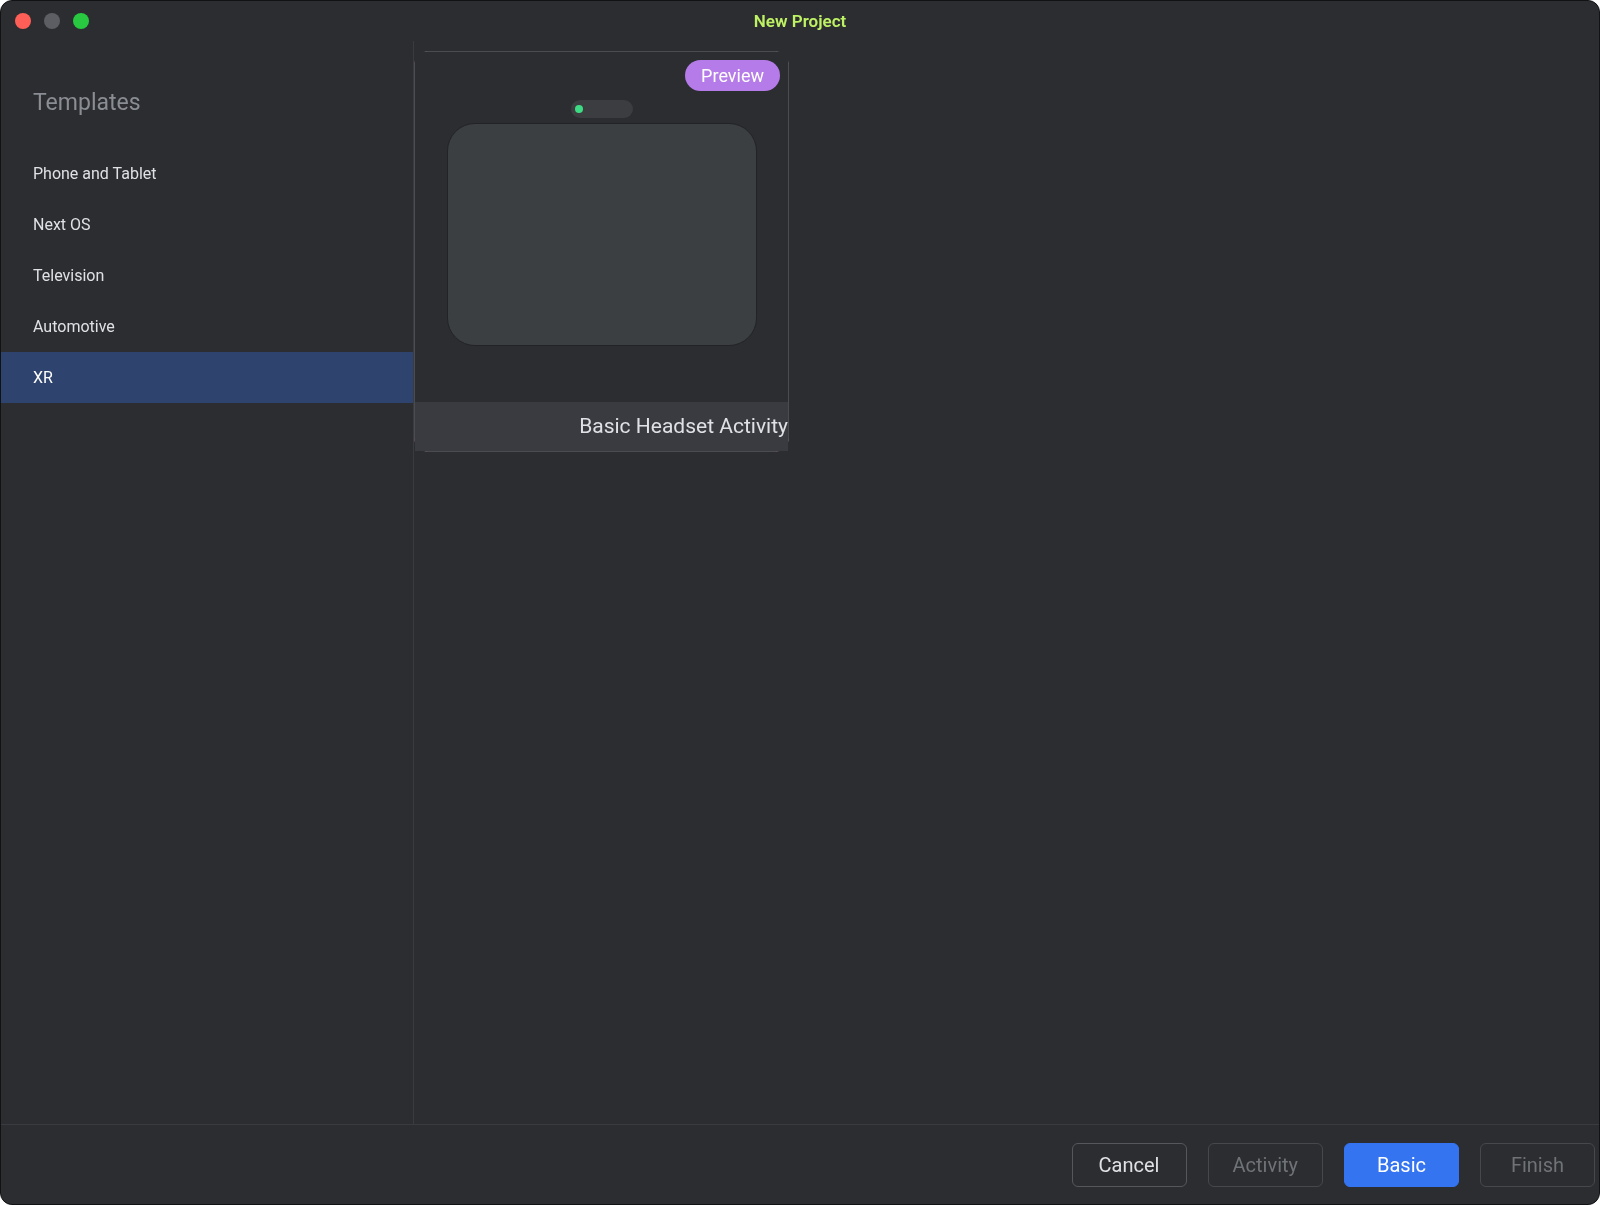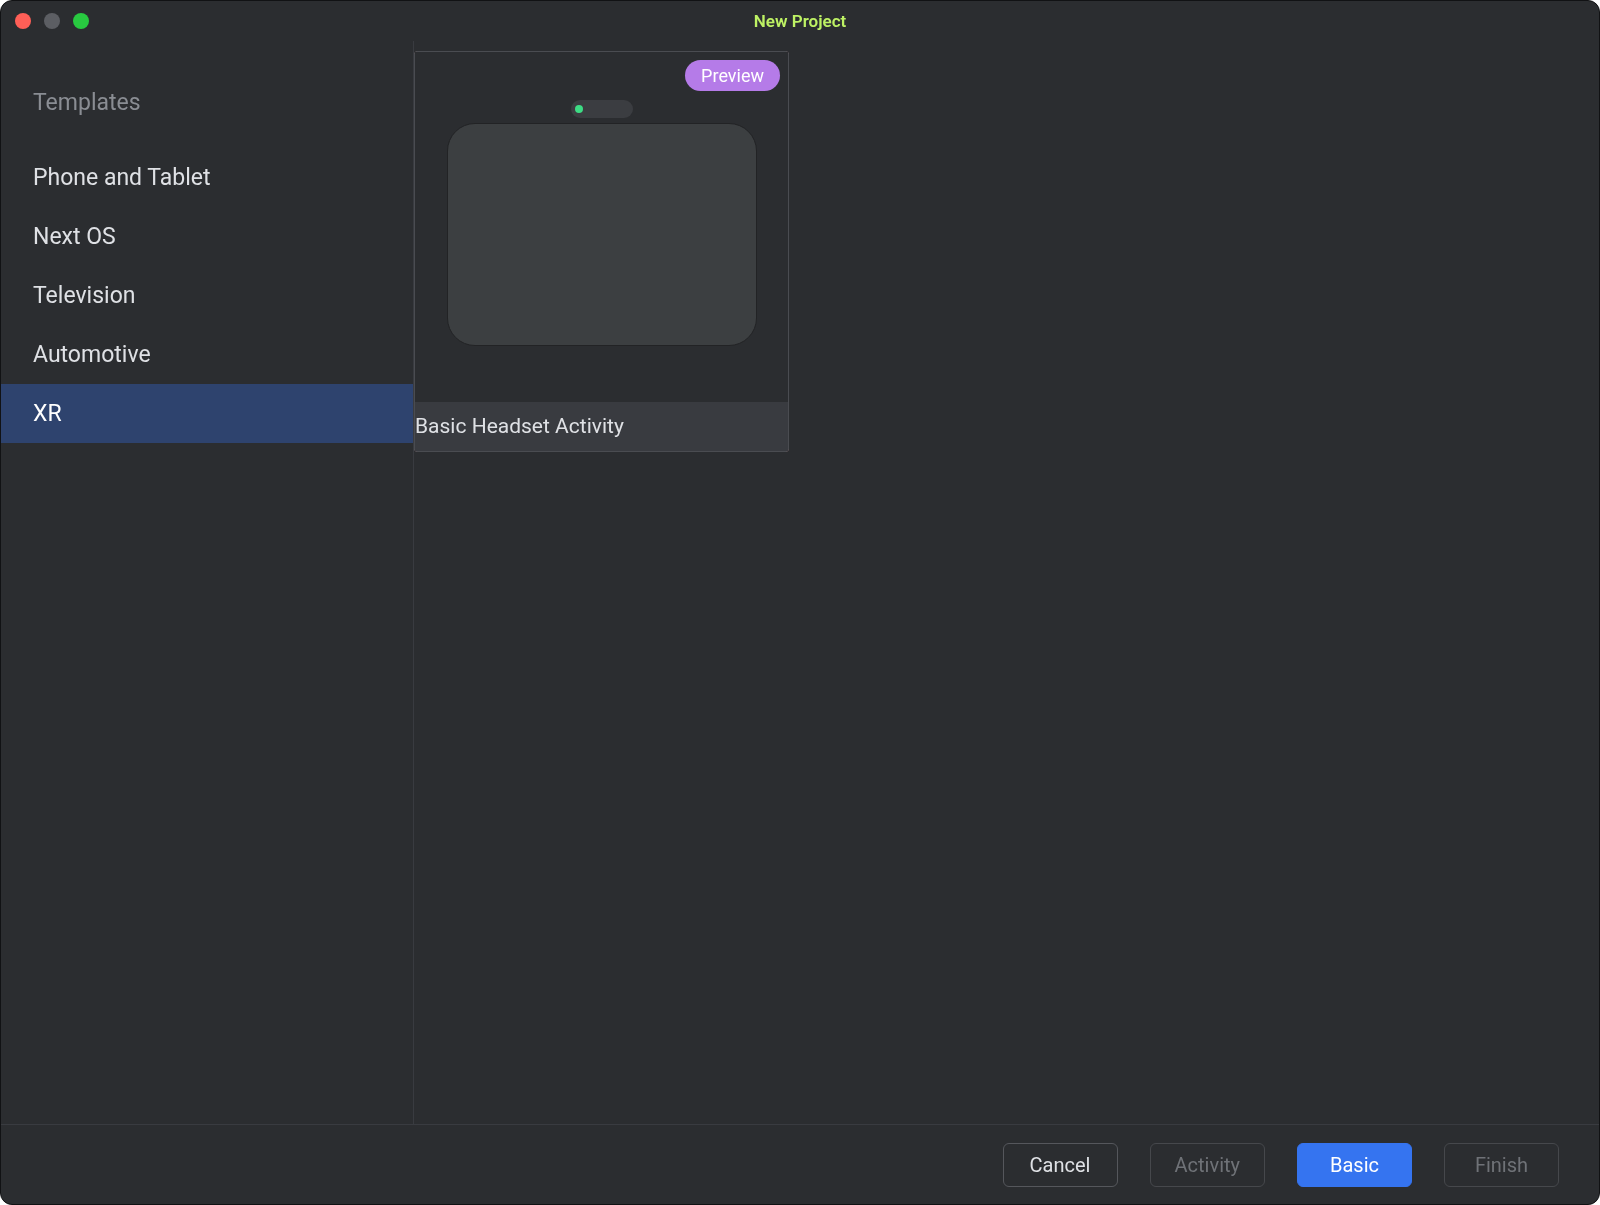--- a/index.html
+++ b/index.html
@@ -70,21 +70,21 @@
     padding-top: 40px;
   }
   .sidebar-header {
     color: #8a8d93;
     font-size: 23px;
     padding: 8px 32px 32px 32px;
     font-weight: 400;
   }
   .sidebar-item {
     color: #dfe1e5;
-    font-size: 23px;
+    font-size: 16px;
     padding: 16px 32px;
     cursor: pointer;
     font-weight: 400;
   }
   .sidebar-item.selected {
     background: #2e436e;
     color: #ffffff;
   }
 
   .content {
@@ -93,21 +93,21 @@
     position: relative;
   }
 
   .template-card {
     position: absolute;
     top: 10px;
     left: 0px;
     width: 375px;
     background: #fca5a5;
     border: 1px solid #4a4c51;
-    border-radius: 3px;
+    border-radius: 14px;
     overflow: visible;
   }
   .template-preview {
     height: 350px;
     position: relative;
     display: flex;
     align-items: center;
     justify-content: center;
     background: #2b2d30;
   }
@@ -155,35 +155,35 @@
     color: #ffffff;
     font-size: 18px;
     font-weight: 400;
     padding: 5px 16px;
     border-radius: 18px;
     z-index: 3;
   }
   .template-label {
     background: #393b40;
     color: #dfe1e5;
-    text-align: left;
+    text-align: right;
     font-size: 21px;
     padding: 12px 0 13px 0;
     font-weight: 400;
   }
 
   .footer {
     height: 80px;
     flex-shrink: 0;
     border-top: 1px solid #393b40;
     display: flex;
     align-items: center;
     justify-content: flex-end;
-    padding-right: 40px;
-    gap: 32px;
+    padding-right: 4px;
+    gap: 21px;
   }
   .btn {
     height: 44px;
     min-width: 115px;
     padding: 0 24px;
     border-radius: 6px;
     font-size: 20px;
     font-weight: 400;
     display: flex;
     align-items: center;

